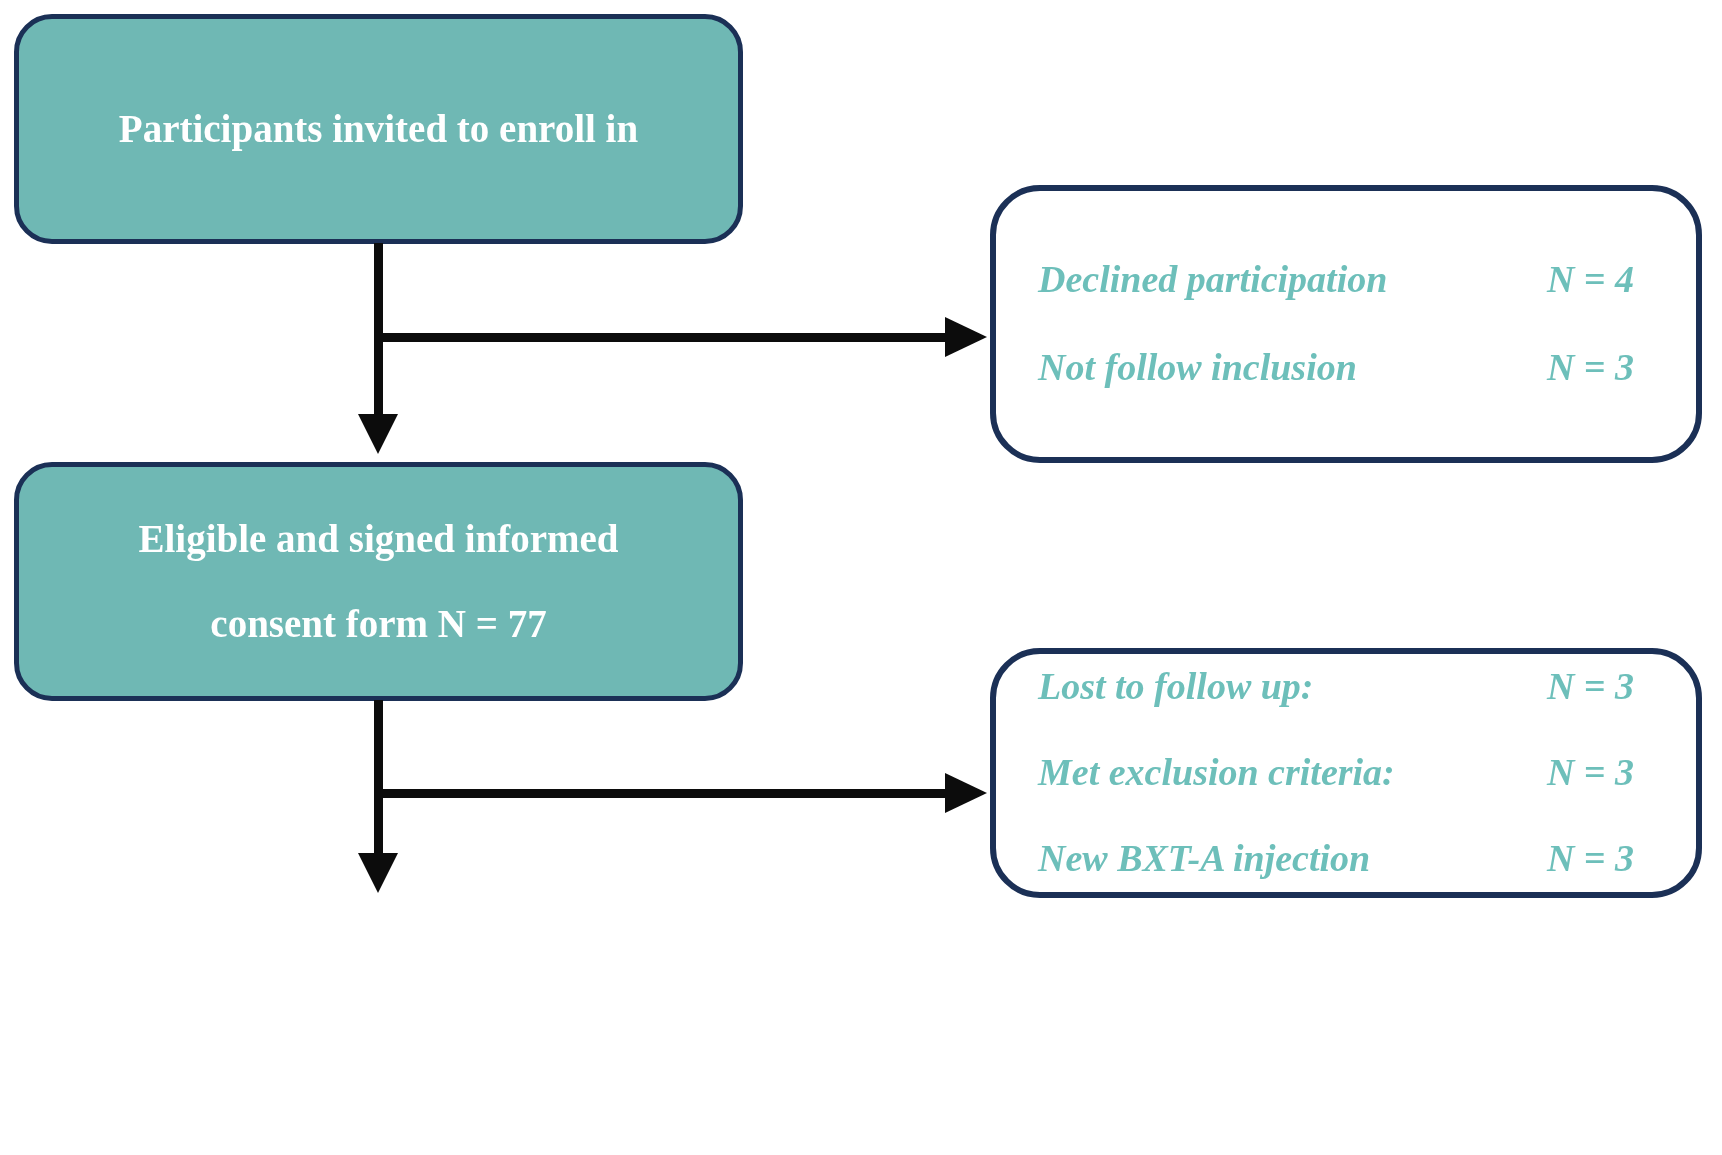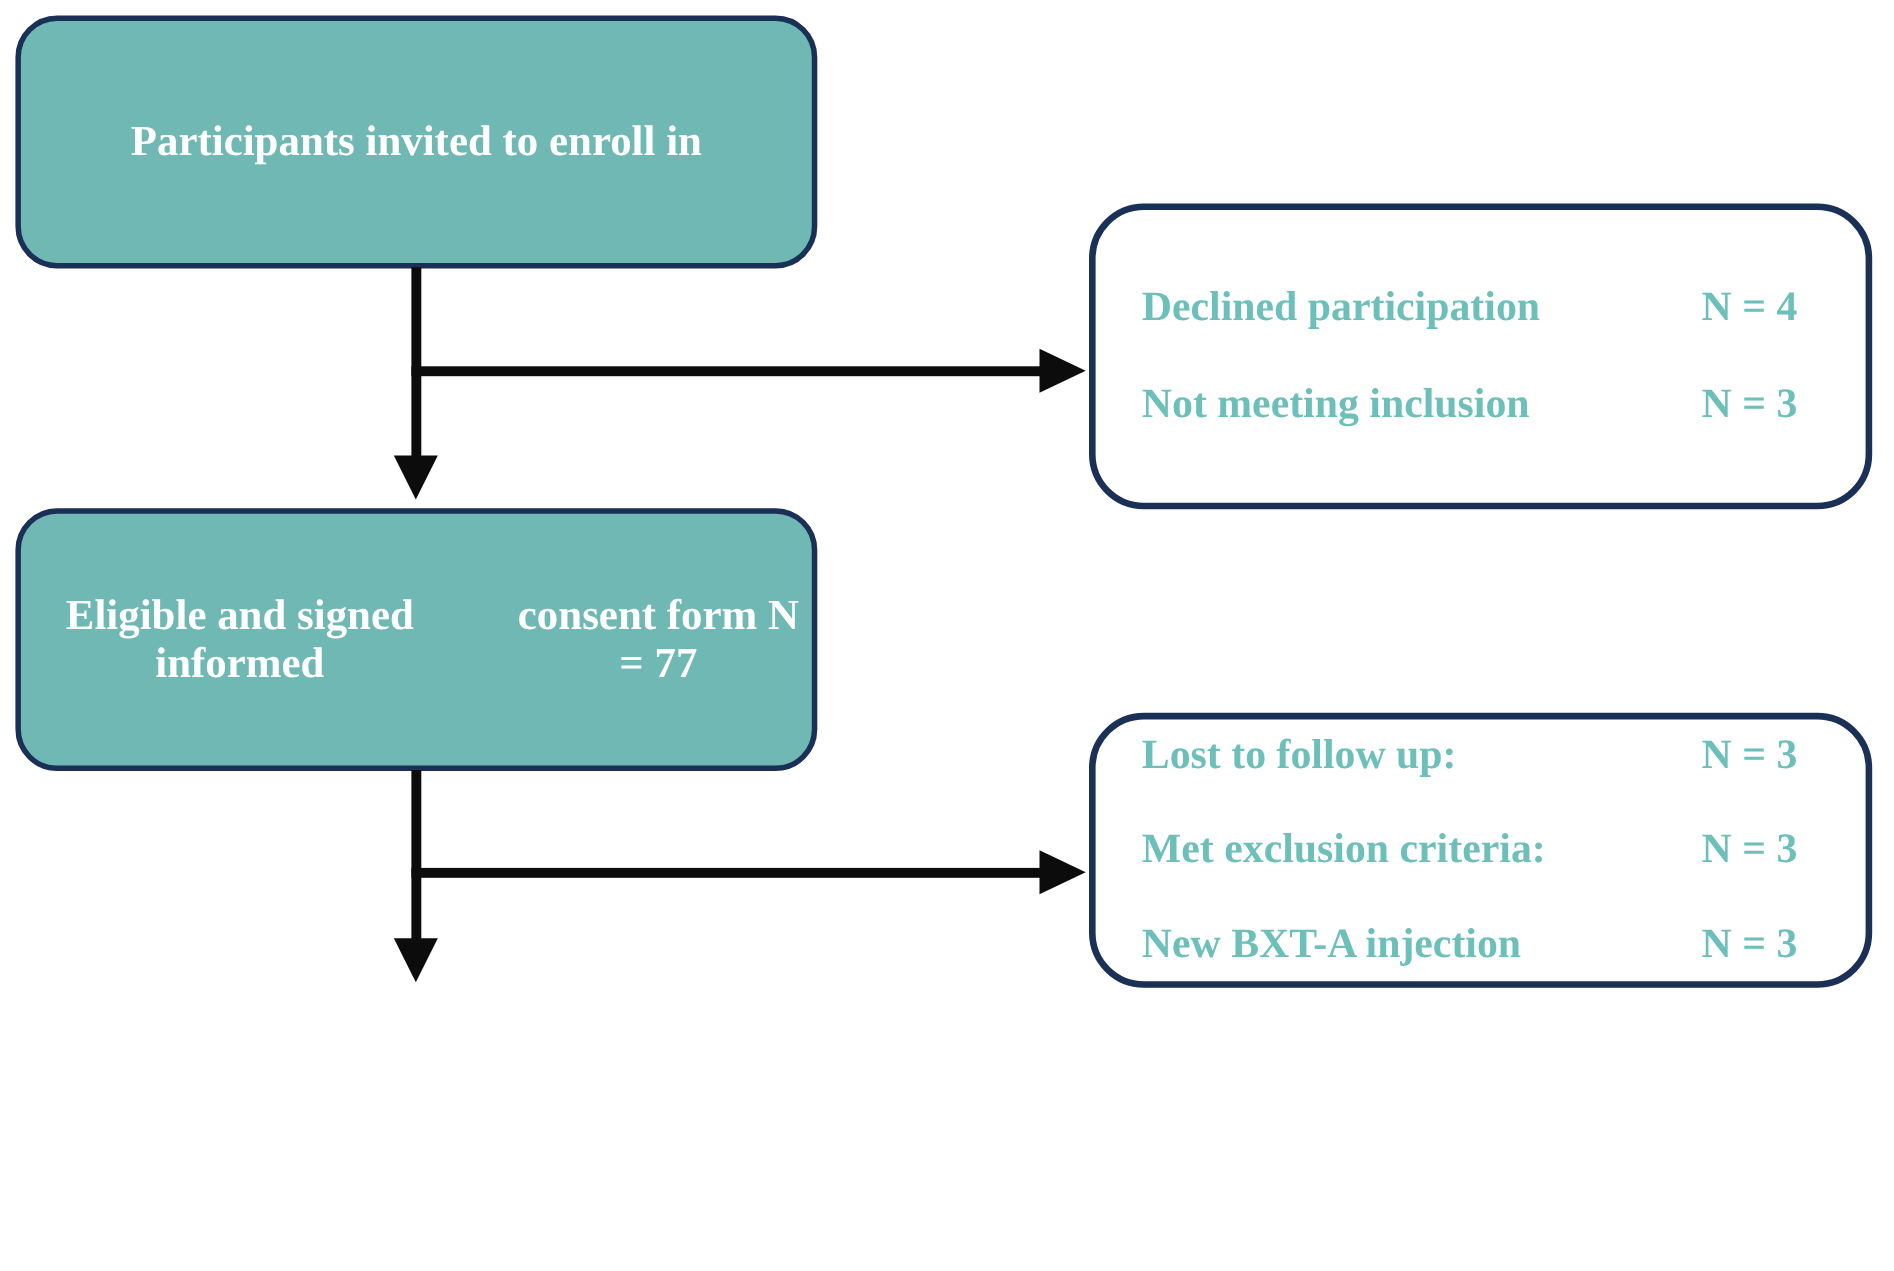--- a/index.html
+++ b/index.html
@@ -21,21 +21,21 @@
   
   .teal-box {
     position: absolute;
     left: 14px;
     width: 729px;
     box-sizing: border-box;
     background: var(--teal);
     border: 5px solid var(--navy);
     border-radius: 38px;
     display: flex;
-    flex-direction: row;
+    flex-direction: column;
     align-items: center;
     justify-content: center;
     gap: 42px;
     color: #ffffff;
     font-weight: bold;
     font-size: 39px;
     text-align: center;
     line-height: 1.1;
   }
   #box-invited  { top: 14px;  height: 230px; }
@@ -52,20 +52,21 @@
     border: 6px solid var(--navy);
     border-radius: 50px;
     display: flex;
     flex-direction: column;
     justify-content: center;
     padding: 0 62px 0 42px;
     color: var(--side-text);
     font-weight: bold;
     font-size: 38px;
     line-height: 1.15;
+    font-style: italic;
   }
   #box-exclusions-1 { top: 185px; height: 278px; gap: 44px; }
   #box-exclusions-2 { top: 648px; height: 250px; gap: 42px; }
   .exc-row { display: flex; justify-content: space-between; align-items: baseline; }
 
   
   .arrow-line { position: absolute; background: var(--arrow); }
   .head-down {
     position: absolute;
     width: 0; height: 0;
@@ -104,21 +105,21 @@
     <div>consent form N = 77</div>
   </div>
 
 
   <div class="white-box" id="box-exclusions-1">
     <div class="exc-row">
       <span>Declined participation</span>
       <span>N = 4</span>
     </div>
     <div class="exc-row">
-      <span>Not meeting inclusion</span>
+      <span>Not follow inclusion</span>
       <span>N = 3</span>
     </div>
   </div>
 
   <div class="white-box" id="box-exclusions-2">
     <div class="exc-row">
       <span>Lost to follow up:</span>
       <span>N = 3</span>
     </div>
     <div class="exc-row">

